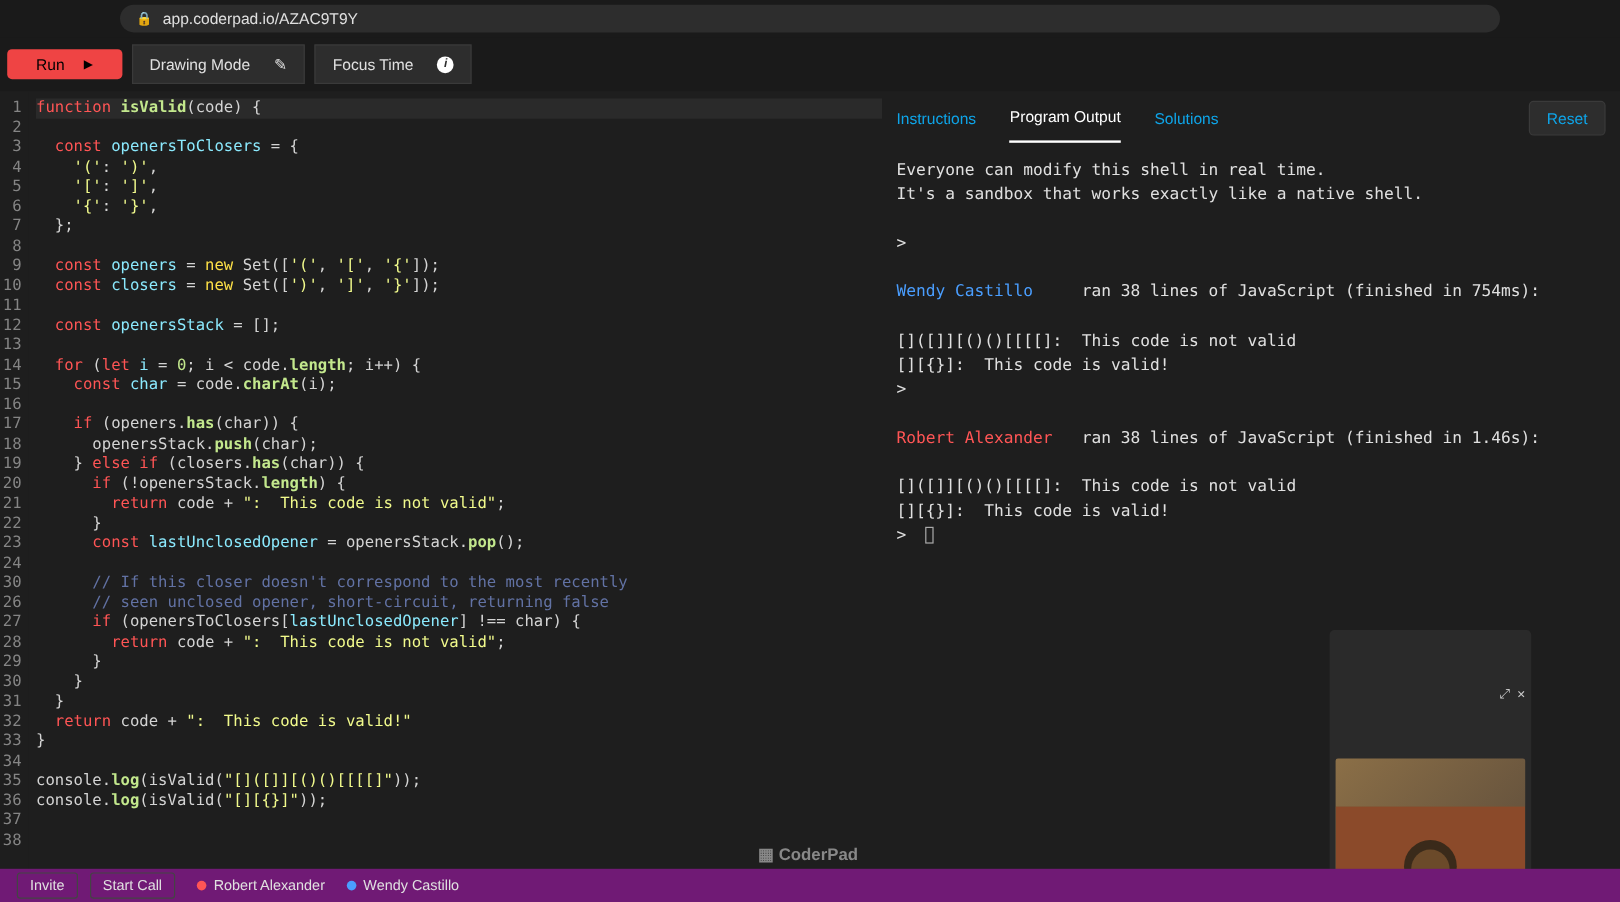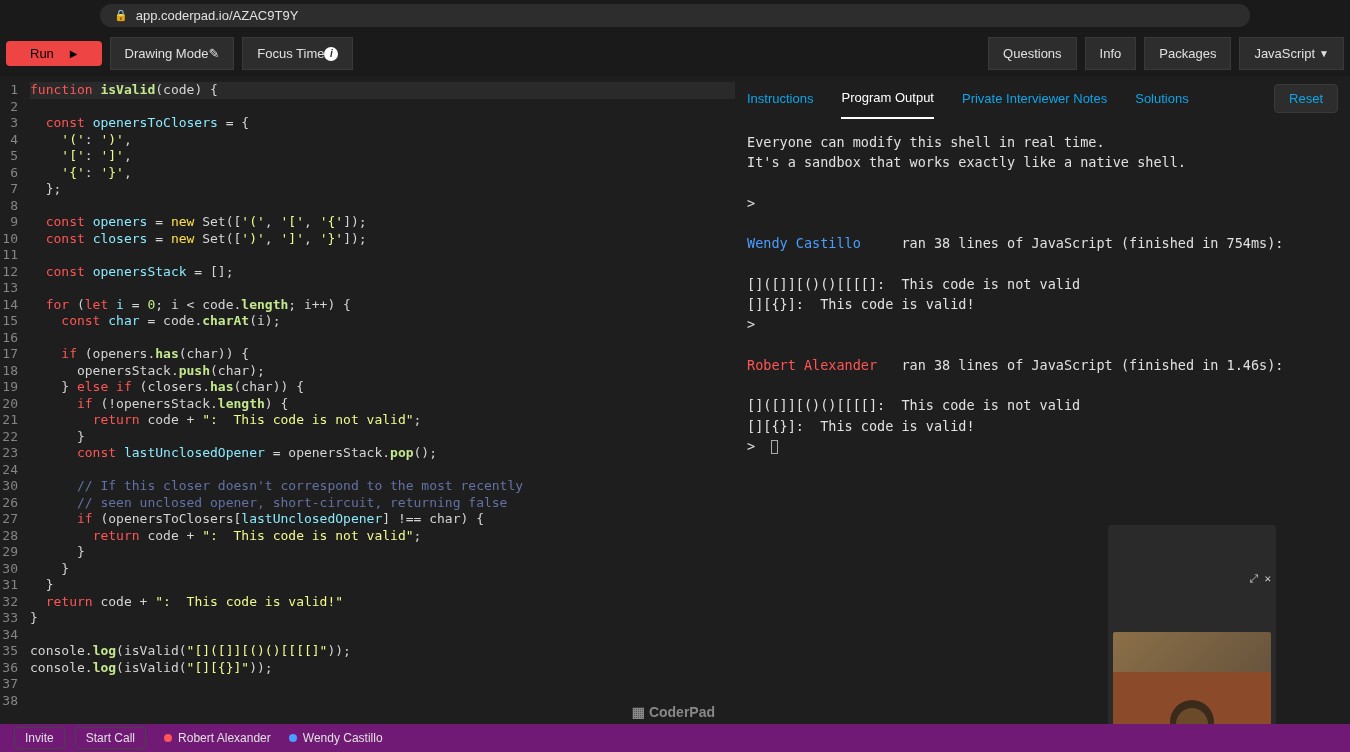--- a/index.html
+++ b/index.html
@@ -49,21 +49,21 @@
     .play-icon { font-size: 10px; }
     .tool-btn {
       background: #2d2d2d;
       border: 1px solid #3a3a3a;
       color: #e0e0e0;
       padding: 8px 14px;
       border-radius: 0;
       font-size: 13px;
       display: flex;
       align-items: center;
-      gap: 0;
+      gap: 20px;
       cursor: pointer;
     }
     .info-circle {
       display: inline-flex;
       align-items: center;
       justify-content: center;
       width: 14px;
       height: 14px;
       border-radius: 50%;
       background: #fff;
@@ -274,35 +274,20 @@
     <span class="play-icon">▶</span>
   </button>
   <button class="tool-btn">
     <span>Drawing Mode</span>
     <span>✎</span>
   </button>
   <button class="tool-btn">
     <span>Focus Time</span>
     <span class="info-circle">i</span>
   </button>
-  <div class="toolbar-right">
-    <button class="tool-btn">
-      <span>Questions</span>
-    </button>
-    <button class="tool-btn">
-      <span>Info</span>
-    </button>
-    <button class="tool-btn">
-      <span>Packages</span>
-    </button>
-    <button class="tool-btn">
-      <span>JavaScript</span>
-      <span class="dropdown-caret">▼</span>
-    </button>
-  </div>
 </div>
 
 <div class="main-split">
   <div class="editor-panel">
     <div class="gutter" id="gutter">
         <div>1</div>
         <div>2</div>
         <div>3</div>
         <div>4</div>
         <div>5</div>
@@ -344,21 +329,20 @@
     <div class="coderpad-logo">
       <span>▦</span>
       <span>CoderPad</span>
     </div>
   </div>
 
   <div class="right-panel">
     <div class="tabs-row">
       <span class="tab">Instructions</span>
       <span class="tab active">Program Output</span>
-      <span class="tab">Private Interviewer Notes</span>
       <span class="tab">Solutions</span>
       <button class="reset-btn">Reset</button>
     </div>
     <div class="console"><span>Everyone can modify this shell in real time.</span>
 <span>It's a sandbox that works exactly like a native shell.</span>
 
 <span>&gt;</span>
 
 <span class="user-blue">Wendy Castillo</span><span>     ran 38 lines of JavaScript (finished in 754ms):</span>
 

